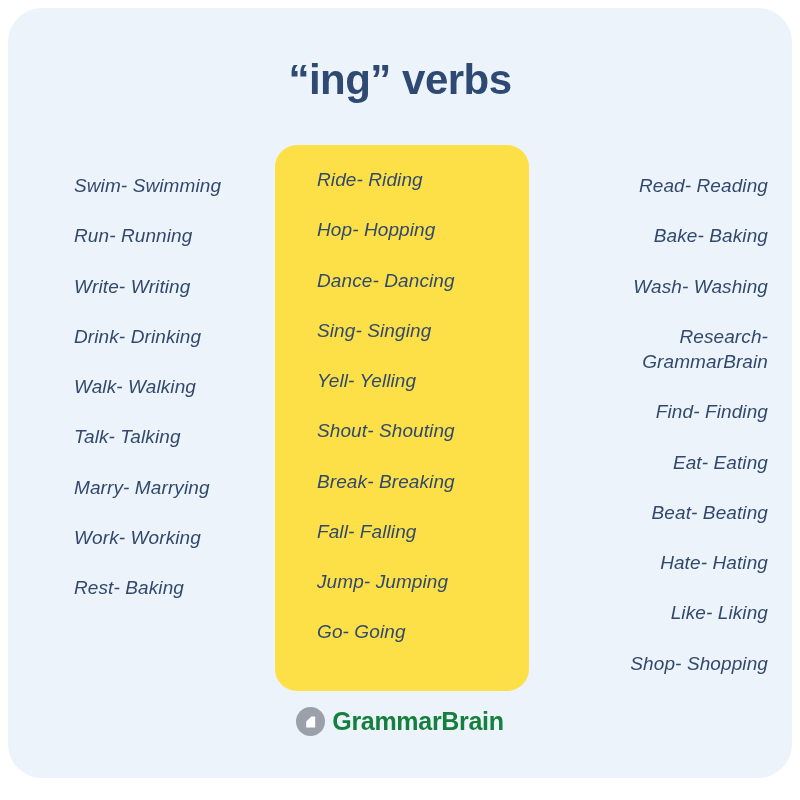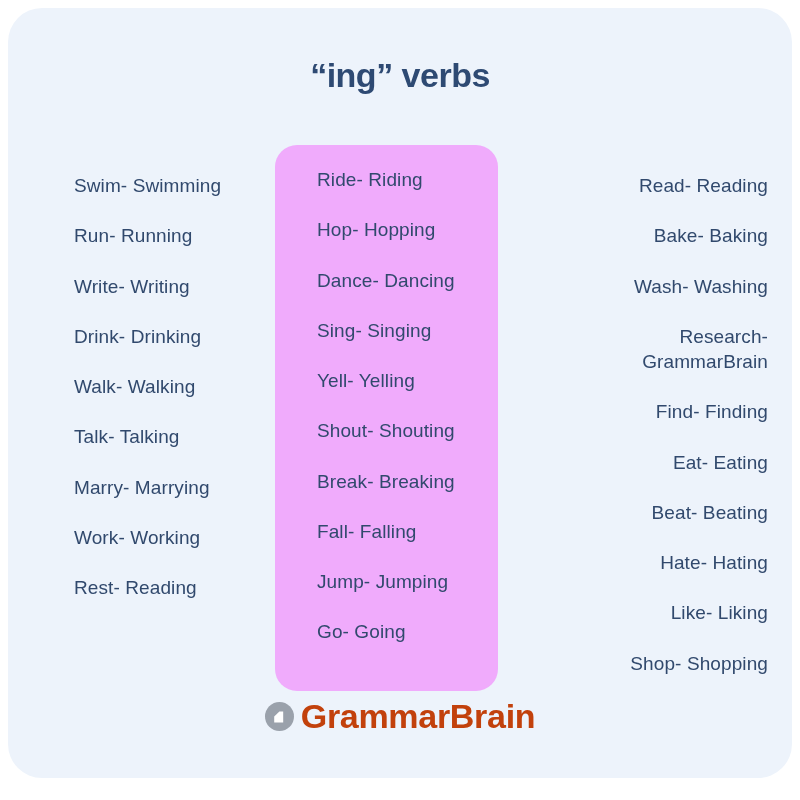--- a/index.html
+++ b/index.html
@@ -25,52 +25,53 @@
     border-radius: 34px;
     box-sizing: border-box;
   }
 
   .page-title {
     position: absolute;
     left: 0;
     top: 48px;
     width: 784px;
     text-align: center;
-    font-size: 34px;
+    font-size: 42px;
     font-weight: bold;
     letter-spacing: -0.5px;
     color: #2e4a73;
   }
 
   .columns {
     position: absolute;
     left: 0;
     top: 137px;
     width: 784px;
     height: 556px;
+    font-style: italic;
   }
 
   .col {
     position: absolute;
     top: 0;
     box-sizing: border-box;
   }
 
   .col-left {
     left: 66px;
     width: 195px;
     padding-top: 28px;
   }
 
   .col-mid {
     left: 267px;
-    width: 223px;
+    width: 254px;
     padding-top: 22px;
     padding-left: 42px;
-    background: #f0abfc;
+    background: #fde047;
     border-radius: 22px;
     height: 546px;
   }
 
   .col-right {
     left: 560px;
     width: 200px;
     padding-top: 28px;
   }
 
@@ -103,23 +104,23 @@
     height: 29px;
     border-radius: 50%;
     background: #9aa1ab;
     display: flex;
     align-items: center;
     justify-content: center;
     flex: none;
   }
 
   .logo-text {
-    font-size: 34px;
+    font-size: 25px;
     font-weight: bold;
-    color: #c2410c;
+    color: #15803d;
     letter-spacing: -0.3px;
   }
 </style>
 </head>
 <body>
 
 <div class="card">
 
   <div class="page-title">“ing” verbs</div>
 
@@ -127,21 +128,21 @@
 
     <div class="col col-left">
       <div class="verb-item">Swim- Swimming</div>
       <div class="verb-item">Run- Running</div>
       <div class="verb-item">Write- Writing</div>
       <div class="verb-item">Drink- Drinking</div>
       <div class="verb-item">Walk- Walking</div>
       <div class="verb-item">Talk- Talking</div>
       <div class="verb-item">Marry- Marrying</div>
       <div class="verb-item">Work- Working</div>
-      <div class="verb-item">Rest- Reading</div>
+      <div class="verb-item">Rest- Baking</div>
     </div>
 
     <div class="col col-mid">
       <div class="verb-item">Ride- Riding</div>
       <div class="verb-item">Hop- Hopping</div>
       <div class="verb-item">Dance- Dancing</div>
       <div class="verb-item">Sing- Singing</div>
       <div class="verb-item">Yell- Yelling</div>
       <div class="verb-item">Shout- Shouting</div>
       <div class="verb-item">Break- Breaking</div>

